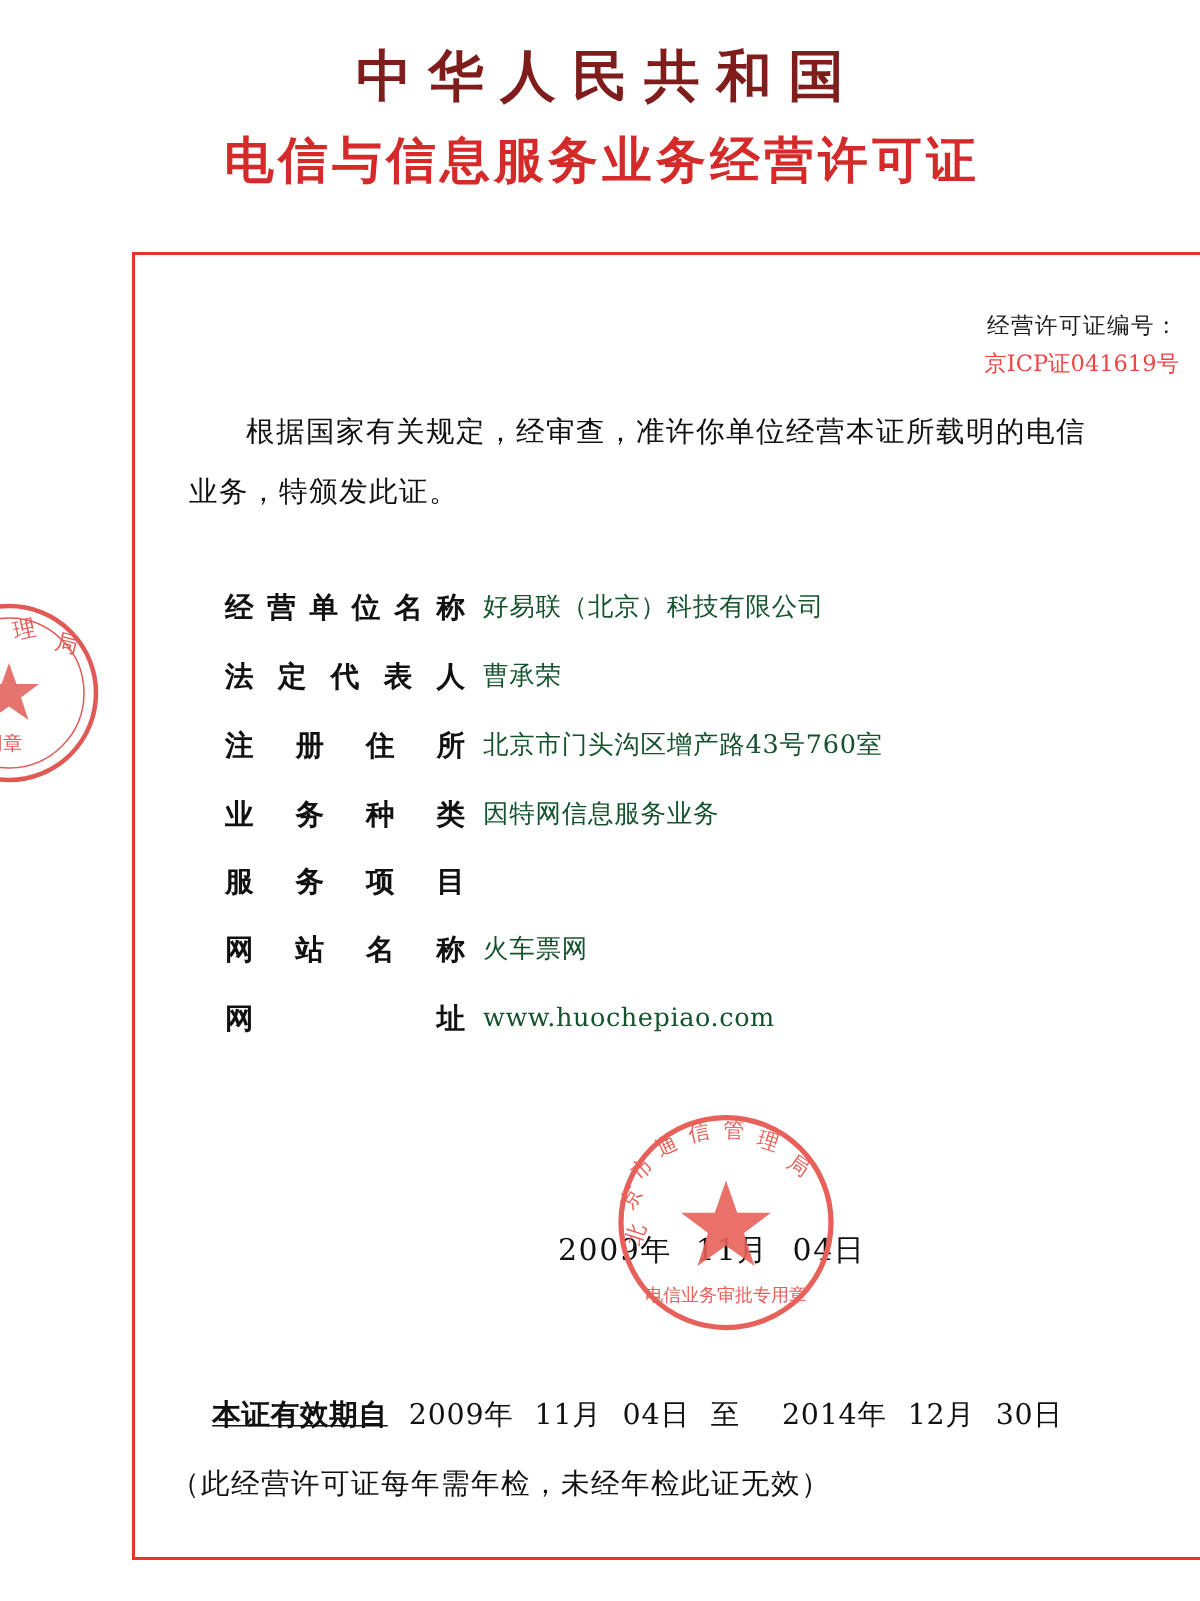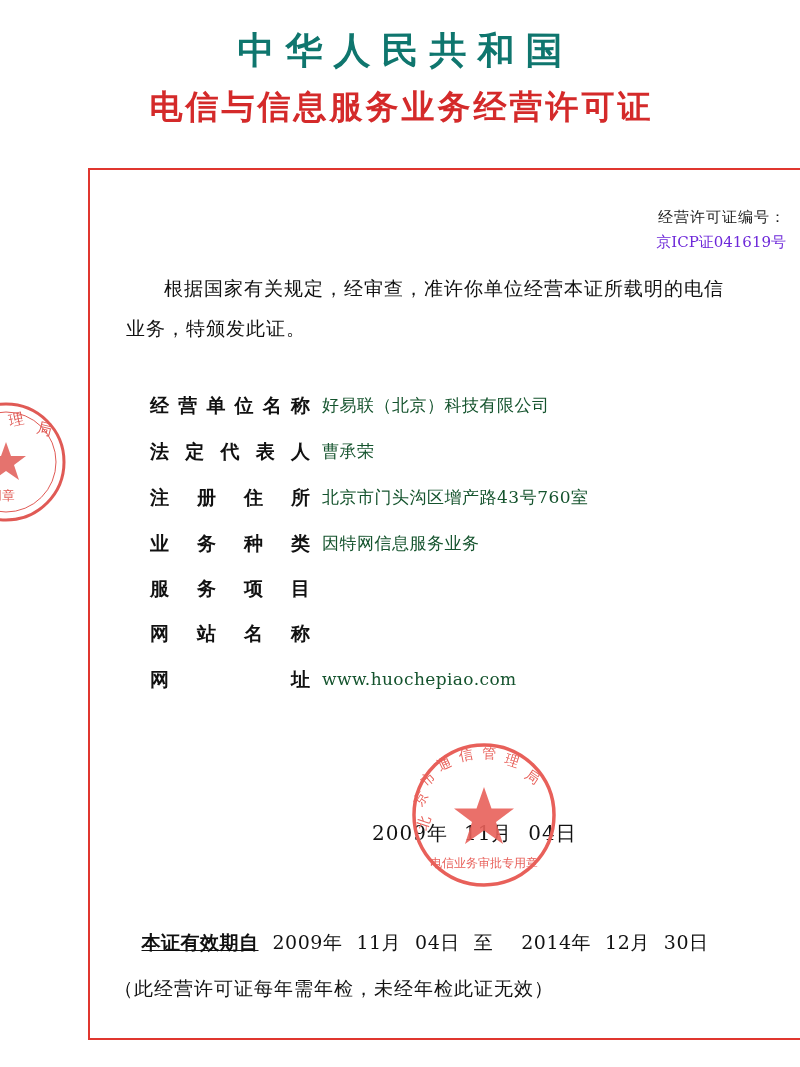--- a/index.html
+++ b/index.html
@@ -23,21 +23,21 @@
   }
 
   
   .title-block {
     text-align: center;
     padding-top: 26px;
   }
   .title-line-1 {
     font-size: 37px;
     font-weight: bold;
-    color: #0f766e;
+    color: #7f1d1d;
     letter-spacing: 11px;
     line-height: 1.35;
     text-indent: 11px;
     font-family: "DejaVu Serif", "Liberation Serif", serif;
   }
   .title-line-2 {
     font-size: 33px;
     font-weight: bold;
     color: #d42a2a;
     letter-spacing: 3px;
@@ -75,21 +75,21 @@
   }
   .permit-no-label {
     font-size: 15px;
     letter-spacing: 1px;
     color: #1a1a1a;
     white-space: nowrap;
   }
   .permit-no-value {
     font-size: 15px;
     letter-spacing: 0px;
-    color: #6d28d9;
+    color: #ef4444;
     margin-top: 6px;
     white-space: nowrap;
   }
 
   
   .intro {
     position: absolute;
     left: 36px;
     top: 98px;
     width: 600px;
@@ -285,20 +285,21 @@
           </div>
         </div>
 
         <div class="field-row compact">
           <div class="field-label">
             <span>网</span>
               <span>站</span>
               <span>名</span>
               <span>称</span>
           </div>
+          <div class="field-value">火车票网</div>
         </div>
 
         <div class="field-row compact">
           <div class="field-label">
             <span>网</span>
               <span>址</span>
           </div>
           <div class="field-value url">www.huochepiao.com</div>
         </div>
 

